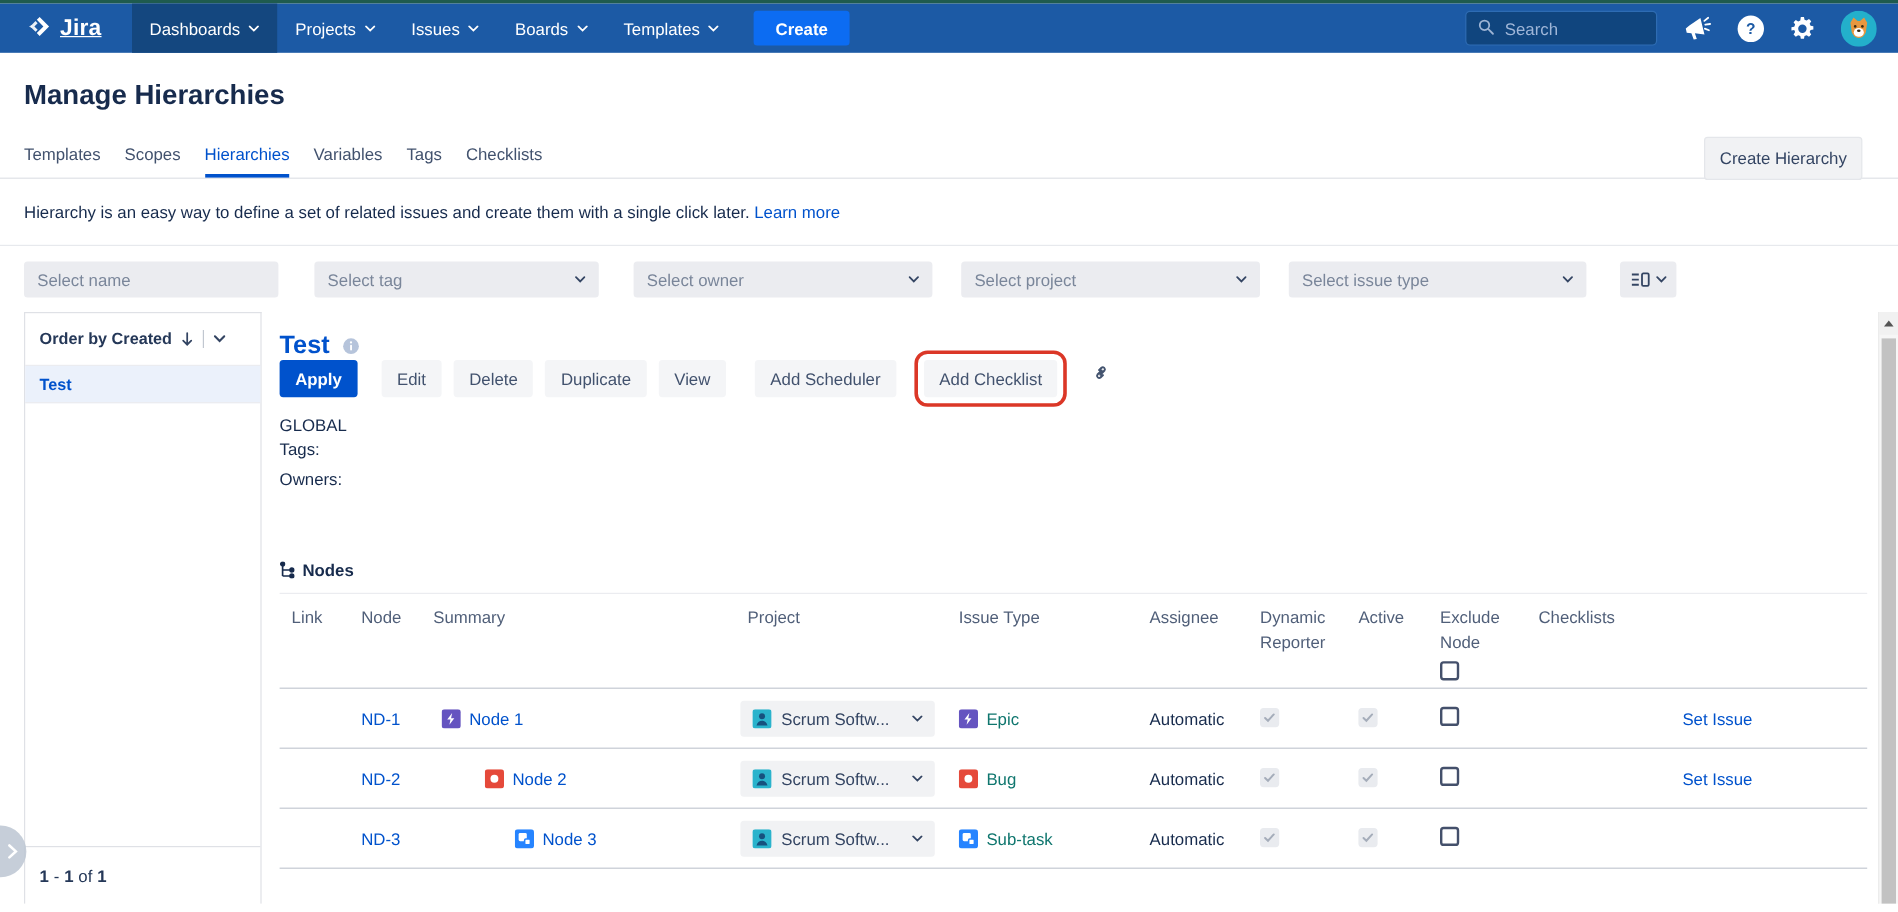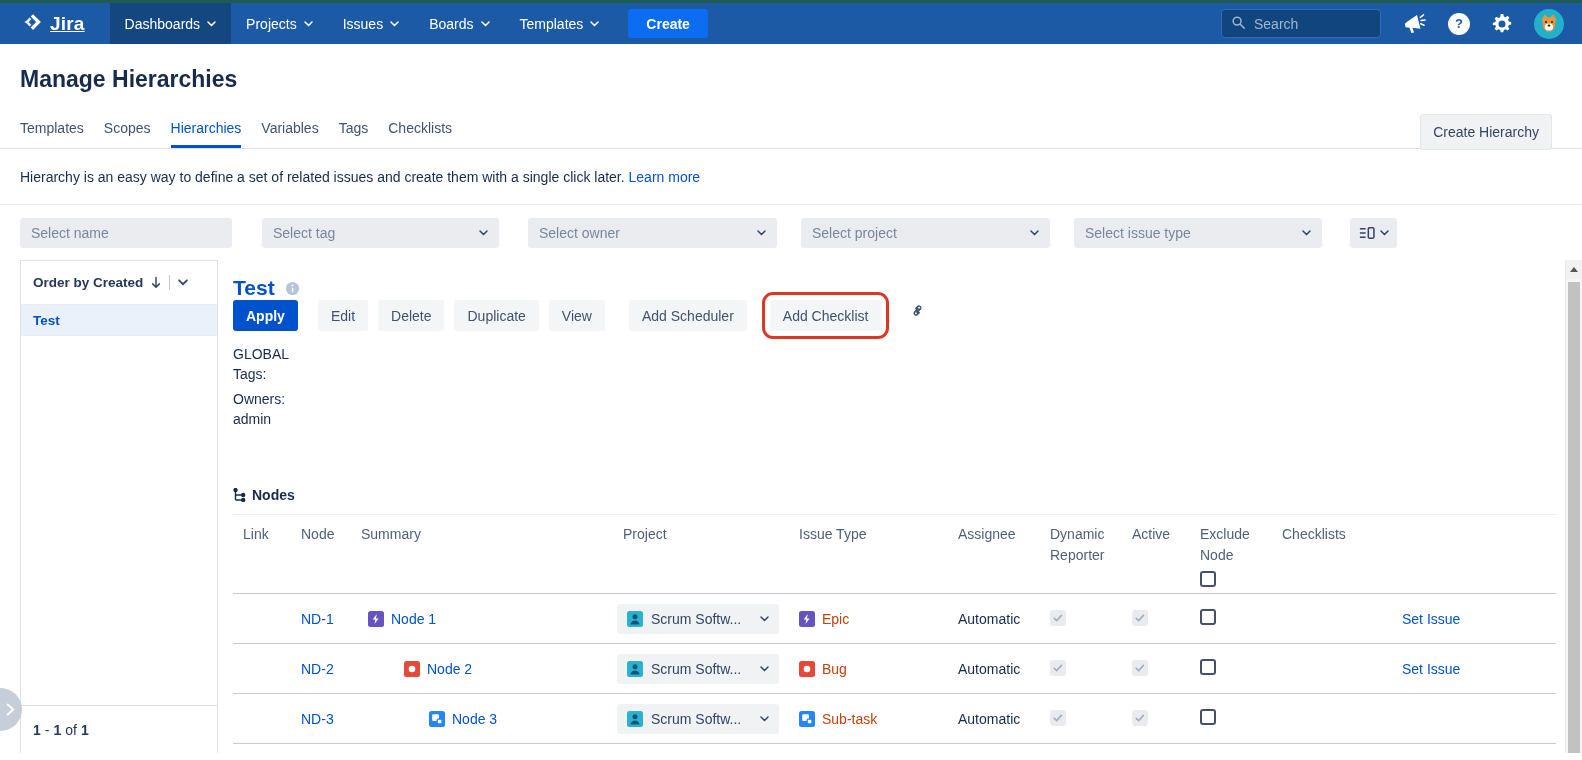--- a/index.html
+++ b/index.html
@@ -76,21 +76,21 @@
   .trow { display:grid; grid-template-columns:58px 60px 262px 176px 159px 92px 82px 68px 82px 1fr; }
   .trow > div { padding-left:10px; }
   .thead { min-height:77px; padding-top:9px; color:#505F79; line-height:21px; border-bottom:1px solid #C4C9D2; align-items:start; }
   .th-cb { margin-top:5px; }
   .brow { height:50px; align-items:center; border-bottom:1px solid #C4C9D2; }
   .brow a { color:#0052CC; text-decoration:none; cursor:pointer; }
   .cell-summary { display:flex; align-items:center; gap:7px; }
   .cell-project { padding-left:4px !important; }
   .proj-select { width:162px; height:30px; background:#F1F2F4; border:none; border-radius:3px; display:flex; align-items:center; gap:8px; padding:0 10px; color:#344563; font-size:14px; }
   .proj-select .chev { margin-left:auto; }
-  .cell-type { display:flex; align-items:center; gap:7px; color:#c2410c; }
+  .cell-type { display:flex; align-items:center; gap:7px; color:#0f766e; }
   .cell-checklist { padding-left:130px !important; }
 
   .cb { width:16px; height:16px; border-radius:3px; display:inline-flex; align-items:center; justify-content:center; }
   .cb-checked-dis { background:#E9EBEF; }
   .cb-unchecked { background:#fff; border:2px solid #44506B; }
 
   
   .scrollbar { position:absolute; right:0; top:0; width:17px; height:100%; background:#F6F6F6; border-left:1px solid #ECECEC; }
   .sb-arrow { height:19px; background:#F1F1F1; display:flex; align-items:center; justify-content:center; cursor:pointer; }
   .sb-arrow .tri { width:0; height:0; border-left:4px solid transparent; border-right:4px solid transparent; border-bottom:5px solid #555; }
@@ -292,21 +292,20 @@
           <svg width="21" height="21" viewBox="0 0 24 24">
             <path d="M10.6 13.4a1 1 0 0 0 1.4 1.4l4-4a3 3 0 0 0-4.2-4.2l-2.2 2.2a1 1 0 1 0 1.4 1.4l2.2-2.2a1 1 0 0 1 1.4 1.4l-4 4zm2.8-2.8a1 1 0 0 0-1.4-1.4l-4 4a3 3 0 0 0 4.2 4.2l2.2-2.2a1 1 0 1 0-1.4-1.4l-2.2 2.2a1 1 0 0 1-1.4-1.4l4-4z" fill="#44546F"></path>
           </svg>
         </button>
       </div>
 
     <div class="meta">
       <div>GLOBAL</div>
       <div>Tags:</div>
       <div class="meta-owners">Owners:</div>
-      <div>admin</div>
     </div>
 
     <div class="nodes-head">
       <svg width="13" height="14" viewBox="0 0 13 14">
         <g stroke="#172B4D" stroke-width="1.4" fill="#172B4D">
           <circle cx="2.5" cy="2" r="1.5"></circle>
             <circle cx="10.2" cy="7" r="1.5"></circle>
             <circle cx="10.2" cy="12" r="1.5"></circle>
           <path fill="none" d="M2.5 3.5V12M2.5 7h7.7M2.5 12h7.7"></path>
         </g>

